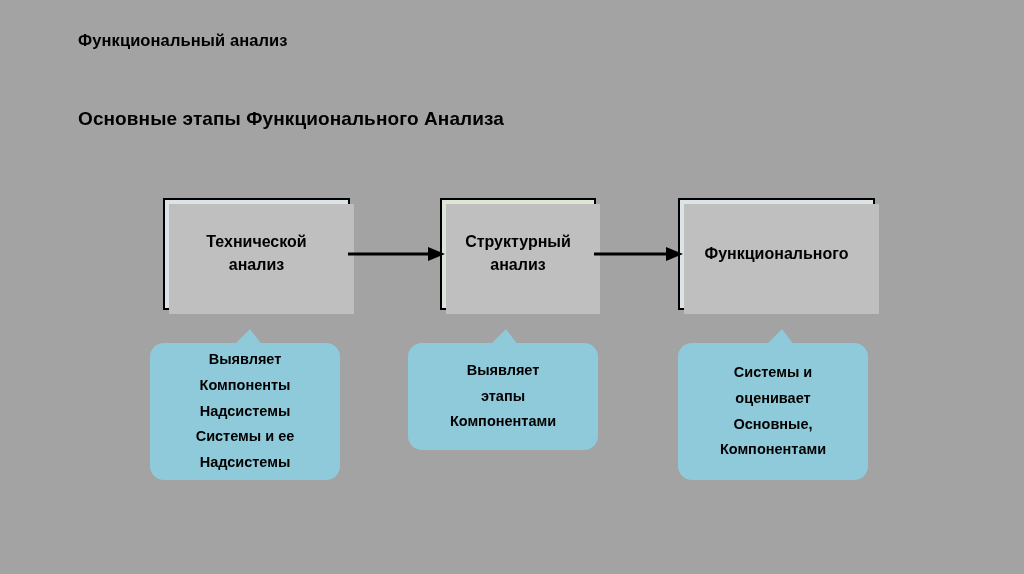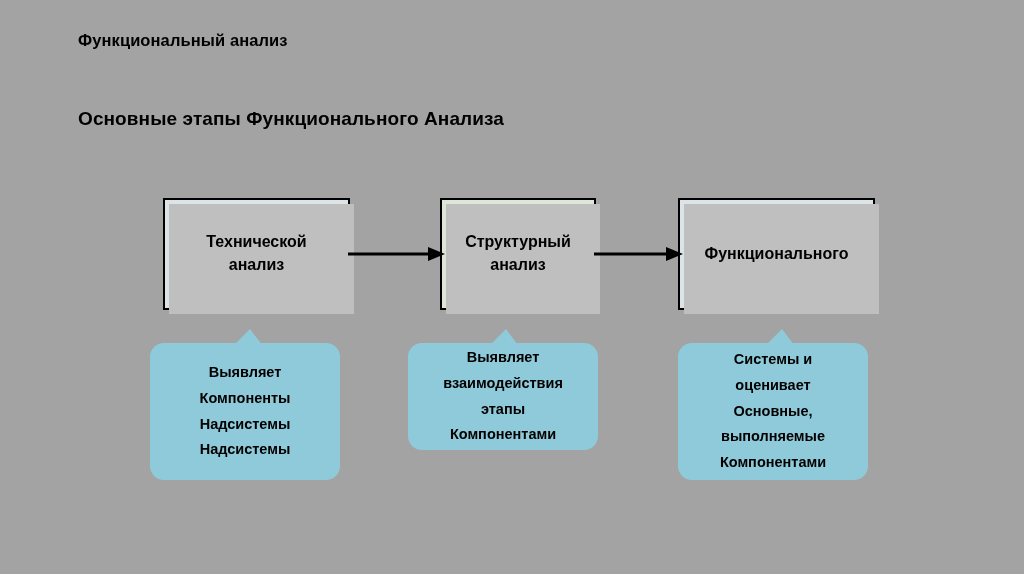--- a/index.html
+++ b/index.html
@@ -182,42 +182,41 @@
   </svg>
 
   <div class="callout" id="callout-0">
     <svg class="bubble-tail" viewBox="0 0 190 40" preserveAspectRatio="none">
       <polygon points="100,0 76,24 118,24" fill="#8fcada"></polygon>
     </svg>
     <div class="bubble-body">
       <span class="callout-line">Выявляет</span>
       <span class="callout-line">Компоненты</span>
       <span class="callout-line">Надсистемы</span>
+      <span class="callout-line">Системы и ее</span>
       <span class="callout-line">Надсистемы</span>
     </div>
   </div>
 
   <div class="callout" id="callout-1">
     <svg class="bubble-tail" viewBox="0 0 190 40" preserveAspectRatio="none">
       <polygon points="98,0 74,24 116,24" fill="#8fcada"></polygon>
     </svg>
     <div class="bubble-body">
       <span class="callout-line">Выявляет</span>
-      <span class="callout-line">взаимодействия</span>
       <span class="callout-line">этапы</span>
       <span class="callout-line">Компонентами</span>
     </div>
   </div>
 
   <div class="callout" id="callout-2">
     <svg class="bubble-tail" viewBox="0 0 190 40" preserveAspectRatio="none">
       <polygon points="104,0 80,24 122,24" fill="#8fcada"></polygon>
     </svg>
     <div class="bubble-body">
       <span class="callout-line">Системы и</span>
       <span class="callout-line">оценивает</span>
       <span class="callout-line">Основные,</span>
-      <span class="callout-line">выполняемые</span>
       <span class="callout-line">Компонентами</span>
     </div>
   </div>
 
 </div>
 
 </body></html>

